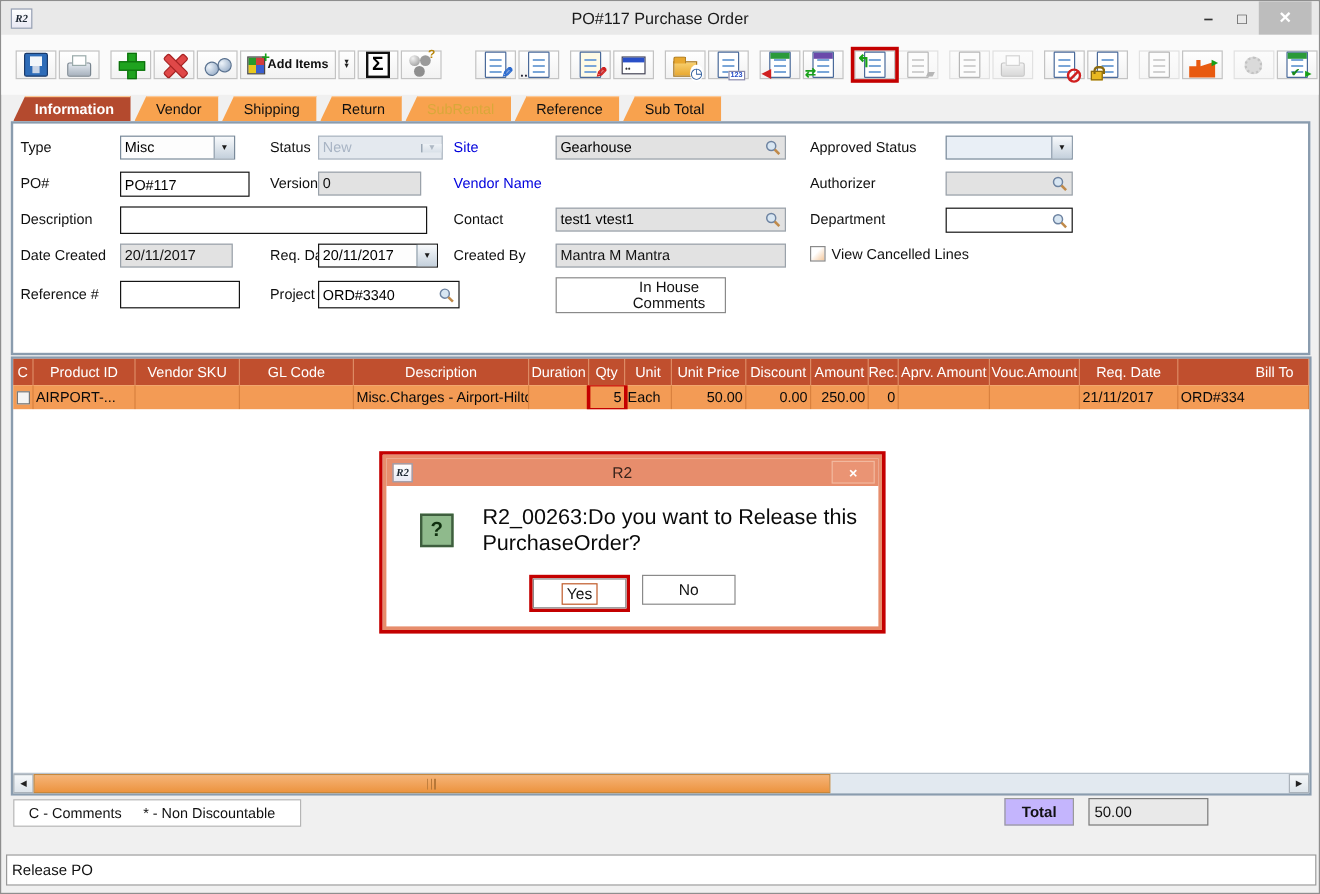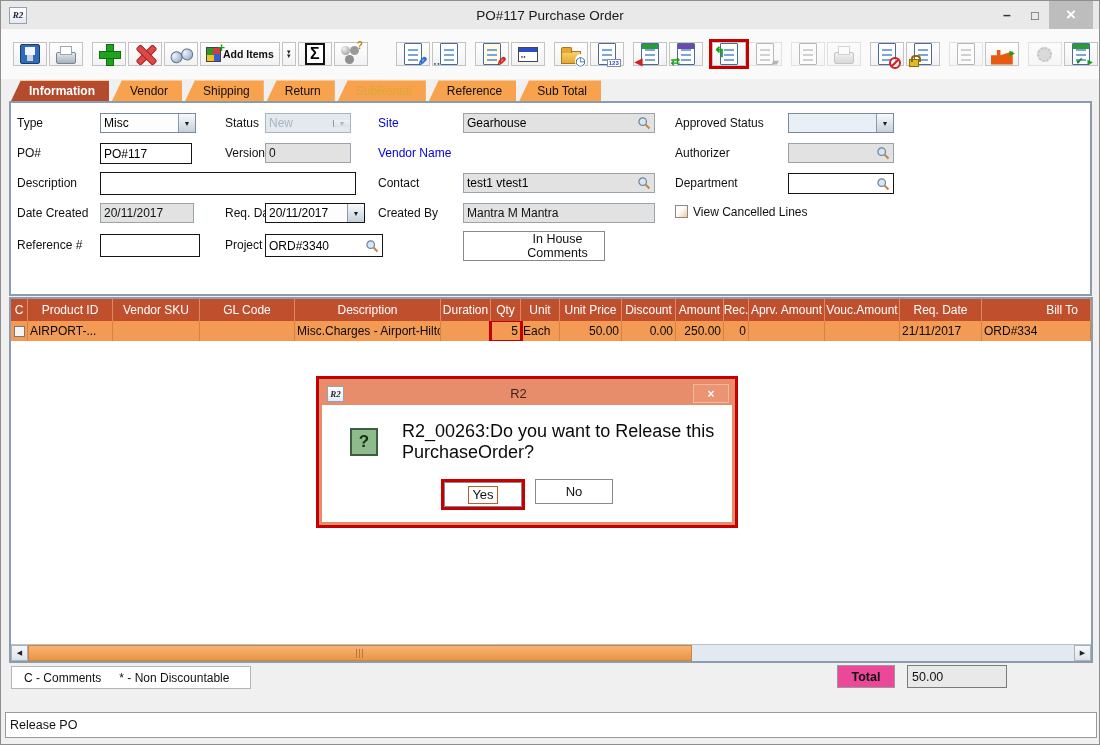--- a/index.html
+++ b/index.html
@@ -127,21 +127,21 @@
   .hscroll { position:absolute; left:0; right:0; bottom:0; height:17px; background:#e2e9f0; display:flex; border-top:1px solid #b8c2cc; }
   .sb-btn { width:17px; height:16px; background:linear-gradient(#f6f8fa,#dde4ea); border:1px solid #aab2ba; display:flex; align-items:center; justify-content:center; font-size:7px; color:#222; flex:0 0 auto; }
   .sb-btn.left::after { content:"◀"; } .sb-btn.right::after { content:"▶"; }
   .sb-track { flex:1; position:relative; }
   .sb-thumb { position:absolute; left:0; top:0; width:664px; height:16px; background:linear-gradient(#f6b478,#ec9440); border:1px solid #c8873a; display:flex; align-items:center; justify-content:center; }
   .grip { width:8px; height:9px; background:repeating-linear-gradient(to right,#b87838 0 1px,transparent 1px 3px); }
 
   
   .legend { position:absolute; left:10px; top:665px; width:240px; height:23px; background:#fff; border:1px solid #b5b5b5; display:flex; align-items:center; font-size:12px; color:#111; padding-left:12px; }
   .legend span + span { margin-left:18px; }
-  .total-lbl { position:absolute; left:836px; top:664px; width:58px; height:23px; background:#ec4899; border:1px solid #9a9a9a; display:flex; align-items:center; justify-content:center; font-size:12.5px; font-weight:700; color:#111; }
+  .total-lbl { position:absolute; left:836px; top:664px; width:58px; height:23px; background:#c4b5fd; border:1px solid #9a9a9a; display:flex; align-items:center; justify-content:center; font-size:12.5px; font-weight:700; color:#111; }
   .total-val { position:absolute; left:906px; top:664px; width:100px; height:23px; background:#e9e9e9; border:1px solid #7a7a7a; font-size:12.5px; color:#111; display:flex; align-items:center; padding-left:4px; }
   .statusbar { position:absolute; left:4px; top:711px; width:1092px; height:26px; background:#fff; border:1px solid #9a9a9a; font-size:12.5px; color:#111; display:flex; align-items:center; padding-left:4px; }
 
   
   .dlg-annot { position:absolute; left:315px; top:375px; border:3px solid #c40000; z-index:30; }
   .dlg { width:416px; border:3px solid #e78d6c; background:#fff; }
   .dlg-title { height:23px; background:#e78d6c; display:flex; align-items:center; padding:0 3px; }
   .dlg-title .r2logo { margin-left:2px; width:17px; height:16px; }
   .dlg-title-text { flex:1; text-align:center; font-size:13px; color:#3a241c; }
   .dlg-close { width:36px; height:19px; background:#ea9474; border:1px solid #f2b89e; color:#fff; font-weight:700; font-size:12px; display:flex; align-items:center; justify-content:center; }
@@ -321,40 +321,40 @@
   </div>
 
   <div class="panel">
 
     <span class="lbl" style="left:6px;top:13px;">Type</span>
     <div class="combo" style="left:89px;top:10px;width:96px;">
       <span class="ctxt">Misc</span>
       <span class="dbtn"></span>
     </div>
     <span class="lbl" style="left:214px;top:13px;">Status</span>
-    <div class="combo discombo" style="left:254px;top:10px;width:86px;align-items:center;">
+    <div class="combo discombo" style="left:254px;top:10px;width:104px;align-items:center;">
       <span class="ctxt">New</span>
       <span class="dbtn dis"></span>
     </div>
     <span class="lbl blue" style="left:367px;top:13px;">Site</span>
     <div class="lookup gray" style="left:452px;top:10px;width:192px;">
       <span>Gearhouse</span>
       <svg class="mag" viewBox="0 0 16 16">
           <circle cx="6.5" cy="6.5" r="4.3" fill="#d8e6f2" stroke="#6d83a1" stroke-width="1.4"></circle>
           <line x1="9.8" y1="9.8" x2="14.2" y2="14.2" stroke="#c08a4a" stroke-width="2.4"></line>
         </svg>
     </div>
     <span class="lbl" style="left:664px;top:13px;">Approved Status</span>
     <div class="combo lightblue" style="left:777px;top:10px;width:106px;">
       <span class="ctxt"></span>
       <span class="dbtn"></span>
     </div>
 
     <span class="lbl" style="left:6px;top:43px;">PO#</span>
-    <input class="inp" style="left: 89px; top: 40px; width: 92px;" value="PO#117">
+    <input class="inp" style="left: 89px; top: 40px; width: 108px;" value="PO#117">
     <span class="lbl" style="left:214px;top:43px;">Version</span>
     <div class="fld gray" style="left:254px;top:40px;width:86px;">0</div>
     <span class="lbl blue" style="left:367px;top:43px;">Vendor Name</span>
     <span class="lbl" style="left:664px;top:43px;">Authorizer</span>
     <div class="lookup gray" style="left:777px;top:40px;width:106px;">
       <span></span>
       <svg class="mag" viewBox="0 0 16 16">
           <circle cx="6.5" cy="6.5" r="4.3" fill="#d8e6f2" stroke="#6d83a1" stroke-width="1.4"></circle>
           <line x1="9.8" y1="9.8" x2="14.2" y2="14.2" stroke="#c08a4a" stroke-width="2.4"></line>
         </svg>

